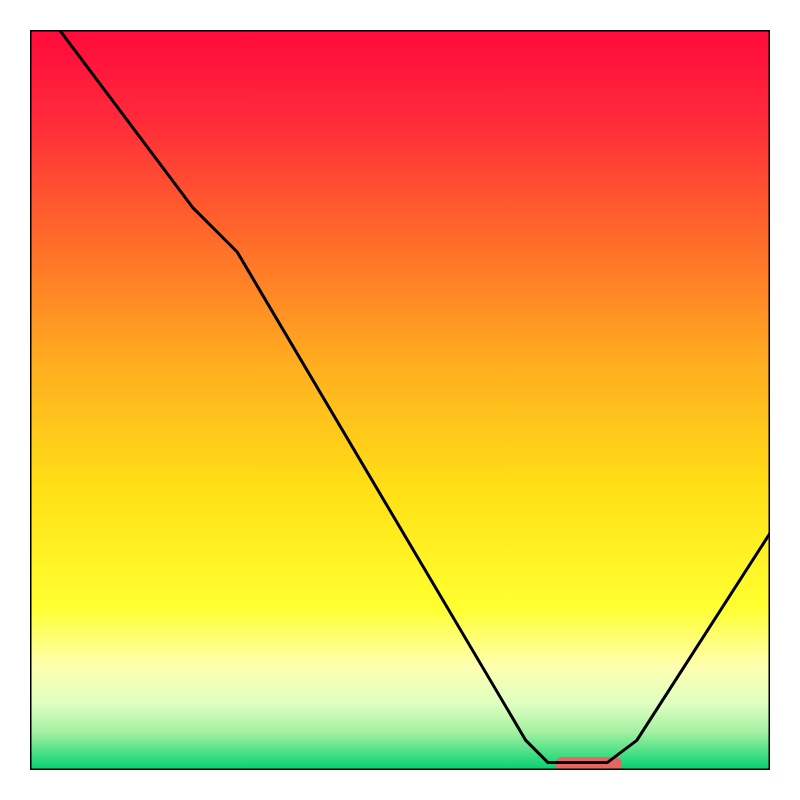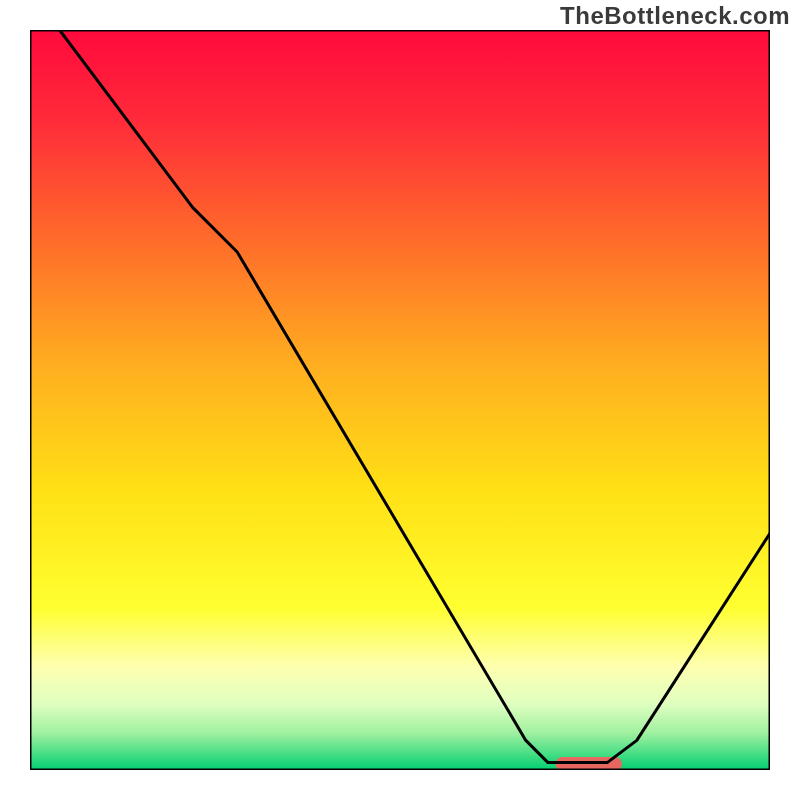--- a/index.html
+++ b/index.html
@@ -33,21 +33,20 @@
     height: 740px;
   }
   svg {
     display: block;
   }
 </style>
 </head>
 <body>
 
 <div class="container">
-  <div class="watermark">TheBottleneck.com</div>
   <div class="chart-area">
     <svg id="chart-svg" width="740" height="740" viewBox="0 0 740 740">
         <defs>
           <linearGradient id="bg-grad" x1="0" y1="0" x2="0" y2="1">
             <stop offset="0%" stop-color="#ff0a3c"></stop>
             <stop offset="12%" stop-color="#ff2a3a"></stop>
             <stop offset="28.000000000000004%" stop-color="#ff6a2a"></stop>
             <stop offset="45%" stop-color="#ffad20"></stop>
             <stop offset="62%" stop-color="#ffe015"></stop>
             <stop offset="78%" stop-color="#ffff30"></stop>

